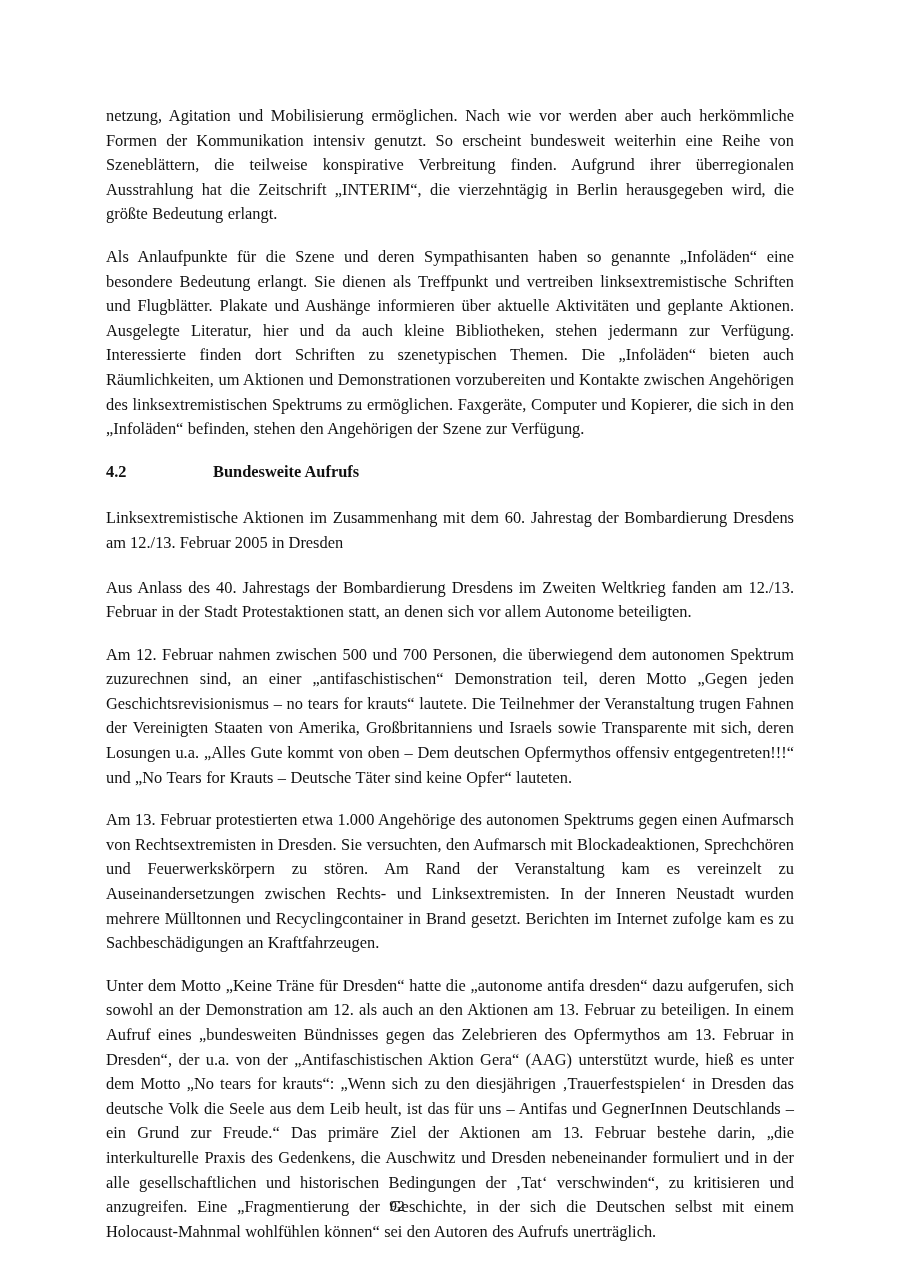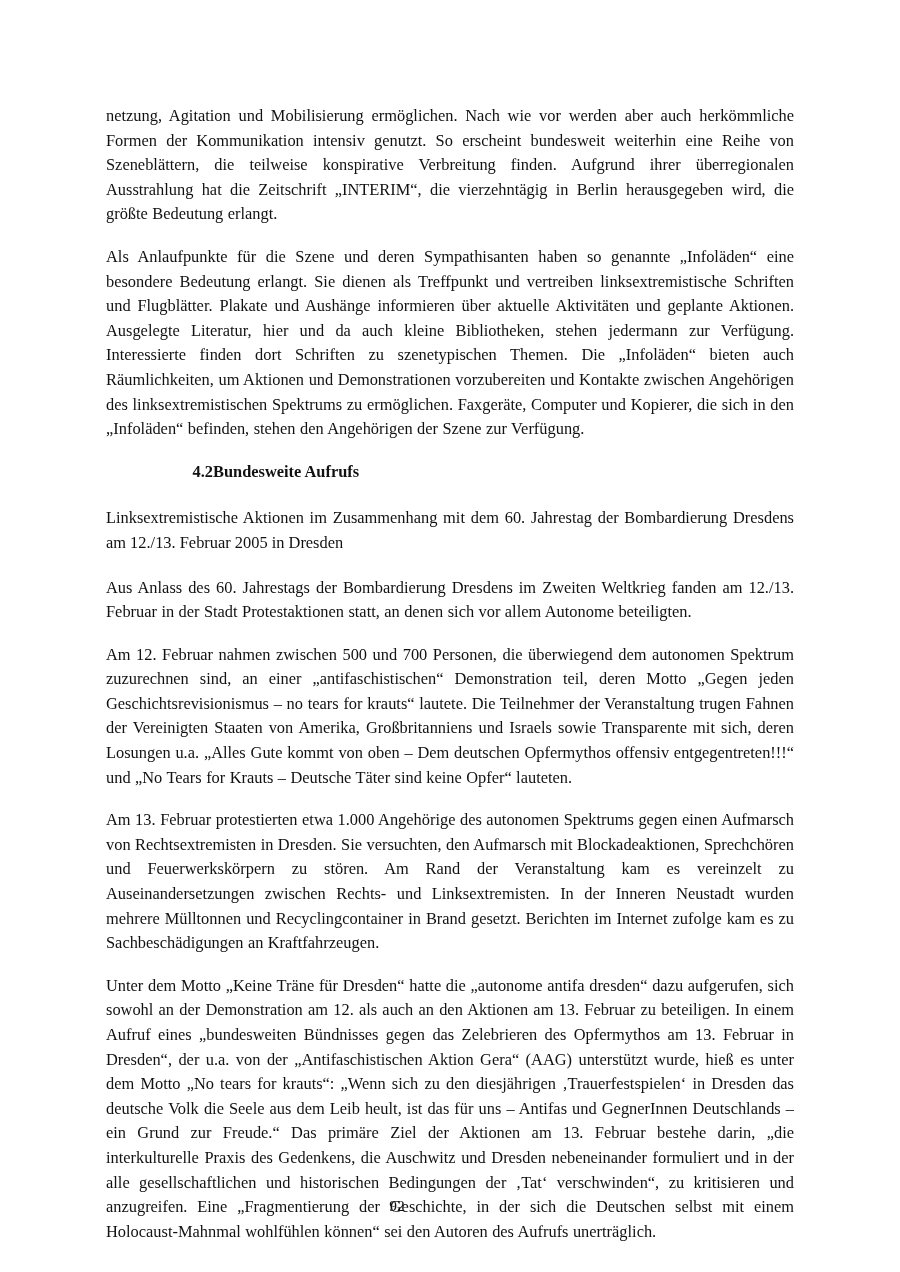--- a/index.html
+++ b/index.html
@@ -44,21 +44,20 @@
   .section-heading {
     margin: 12px 0 22px 0;
     font-size: 16.4px;
     line-height: 24.6px;
     font-weight: bold;
     display: flex;
   }
   .section-heading .sec-num {
     width: 107px;
     flex: 0 0 107px;
-    text-align: right;
   }
   .section-heading .sec-title {
     flex: 1 1 auto;
   }
   .sub-heading {
     margin: 0 0 20px 0;
     font-size: 16.4px;
     line-height: 24.6px;
     font-weight: normal;
     text-align: justify;
@@ -86,21 +85,21 @@
 
     <p class="body-par">Als Anlaufpunkte für die Szene und deren Sympathisanten haben so genannte „Infoläden“ eine besondere Bedeutung erlangt. Sie dienen als Treffpunkt und vertreiben linksextremistische Schriften und Flugblätter. Plakate und Aushänge informieren über aktuelle Aktivitäten und geplante Aktionen. Ausgelegte Literatur, hier und da auch kleine Bibliotheken, stehen jedermann zur Verfügung. Interessierte finden dort Schriften zu szenetypischen Themen. Die „Infoläden“ bieten auch Räumlichkeiten, um Aktionen und Demonstrationen vorzubereiten und Kontakte zwischen Angehörigen des linksextremistischen Spektrums zu ermöglichen. Faxgeräte, Computer und Kopierer, die sich in den „Infoläden“ befinden, stehen den Angehörigen der Szene zur Verfügung.</p>
 
     <div class="section-heading">
       <span class="sec-num">4.2</span>
       <span class="sec-title">Bundesweite Aufrufs</span>
     </div>
 
     <p class="sub-heading">Linksextremistische Aktionen im Zusammenhang mit dem 60. Jahrestag der Bombardierung Dresdens am 12./13. Februar 2005 in Dresden</p>
 
-    <p class="body-par">Aus Anlass des 60. Jahrestags der Bombardierung Dresdens im Zweiten Weltkrieg fanden am 12./13. Februar in der Stadt Protestaktionen statt, an denen sich vor allem Autonome beteiligten.</p>
+    <p class="body-par">Aus Anlass des 40. Jahrestags der Bombardierung Dresdens im Zweiten Weltkrieg fanden am 12./13. Februar in der Stadt Protestaktionen statt, an denen sich vor allem Autonome beteiligten.</p>
 
     <p class="body-par">Am 12. Februar nahmen zwischen 500 und 700 Personen, die überwiegend dem autonomen Spektrum zuzurechnen sind, an einer „antifaschistischen“ Demonstration teil, deren Motto „Gegen jeden Geschichtsrevisionismus – no tears for krauts“ lautete. Die Teilnehmer der Veranstaltung trugen Fahnen der Vereinigten Staaten von Amerika, Großbritanniens und Israels sowie Transparente mit sich, deren Losungen u.a. „Alles Gute kommt von oben – Dem deutschen Opfermythos offensiv entgegentreten!!!“ und „No Tears for Krauts – Deutsche Täter sind keine Opfer“ lauteten.</p>
 
     <p class="body-par">Am 13. Februar protestierten etwa 1.000 Angehörige des autonomen Spektrums gegen einen Aufmarsch von Rechtsextremisten in Dresden. Sie versuchten, den Aufmarsch mit Blockadeaktionen, Sprechchören und Feuerwerkskörpern zu stören. Am Rand der Veranstaltung kam es vereinzelt zu Auseinandersetzungen zwischen Rechts- und Linksextremisten. In der Inneren Neustadt wurden mehrere Mülltonnen und Recyclingcontainer in Brand gesetzt. Berichten im Internet zufolge kam es zu Sachbeschädigungen an Kraftfahrzeugen.</p>
 
     <p class="body-par">Unter dem Motto „Keine Träne für Dresden“ hatte die „autonome antifa dresden“ dazu aufgerufen, sich sowohl an der Demonstration am 12. als auch an den Aktionen am 13. Februar zu beteiligen. In einem Aufruf eines „bundesweiten Bündnisses gegen das Zelebrieren des Opfermythos am 13. Februar in Dresden“, der u.a. von der „Antifaschistischen Aktion Gera“ (AAG) unterstützt wurde, hieß es unter dem Motto „No tears for krauts“: „Wenn sich zu den diesjährigen ‚Trauerfestspielen‘ in Dresden das deutsche Volk die Seele aus dem Leib heult, ist das für uns – Antifas und GegnerInnen Deutschlands – ein Grund zur Freude.“ Das primäre Ziel der Aktionen am 13. Februar bestehe darin, „die interkulturelle Praxis des Gedenkens, die Auschwitz und Dresden nebeneinander formuliert und in der alle gesellschaftlichen und historischen Bedingungen der ‚Tat‘ verschwinden“, zu kritisieren und anzugreifen. Eine „Fragmentierung der Geschichte, in der sich die Deutschen selbst mit einem Holocaust-Mahnmal wohlfühlen können“ sei den Autoren des Aufrufs unerträglich.</p>
 
   </div>
 
   <div class="page-number">92</div>

